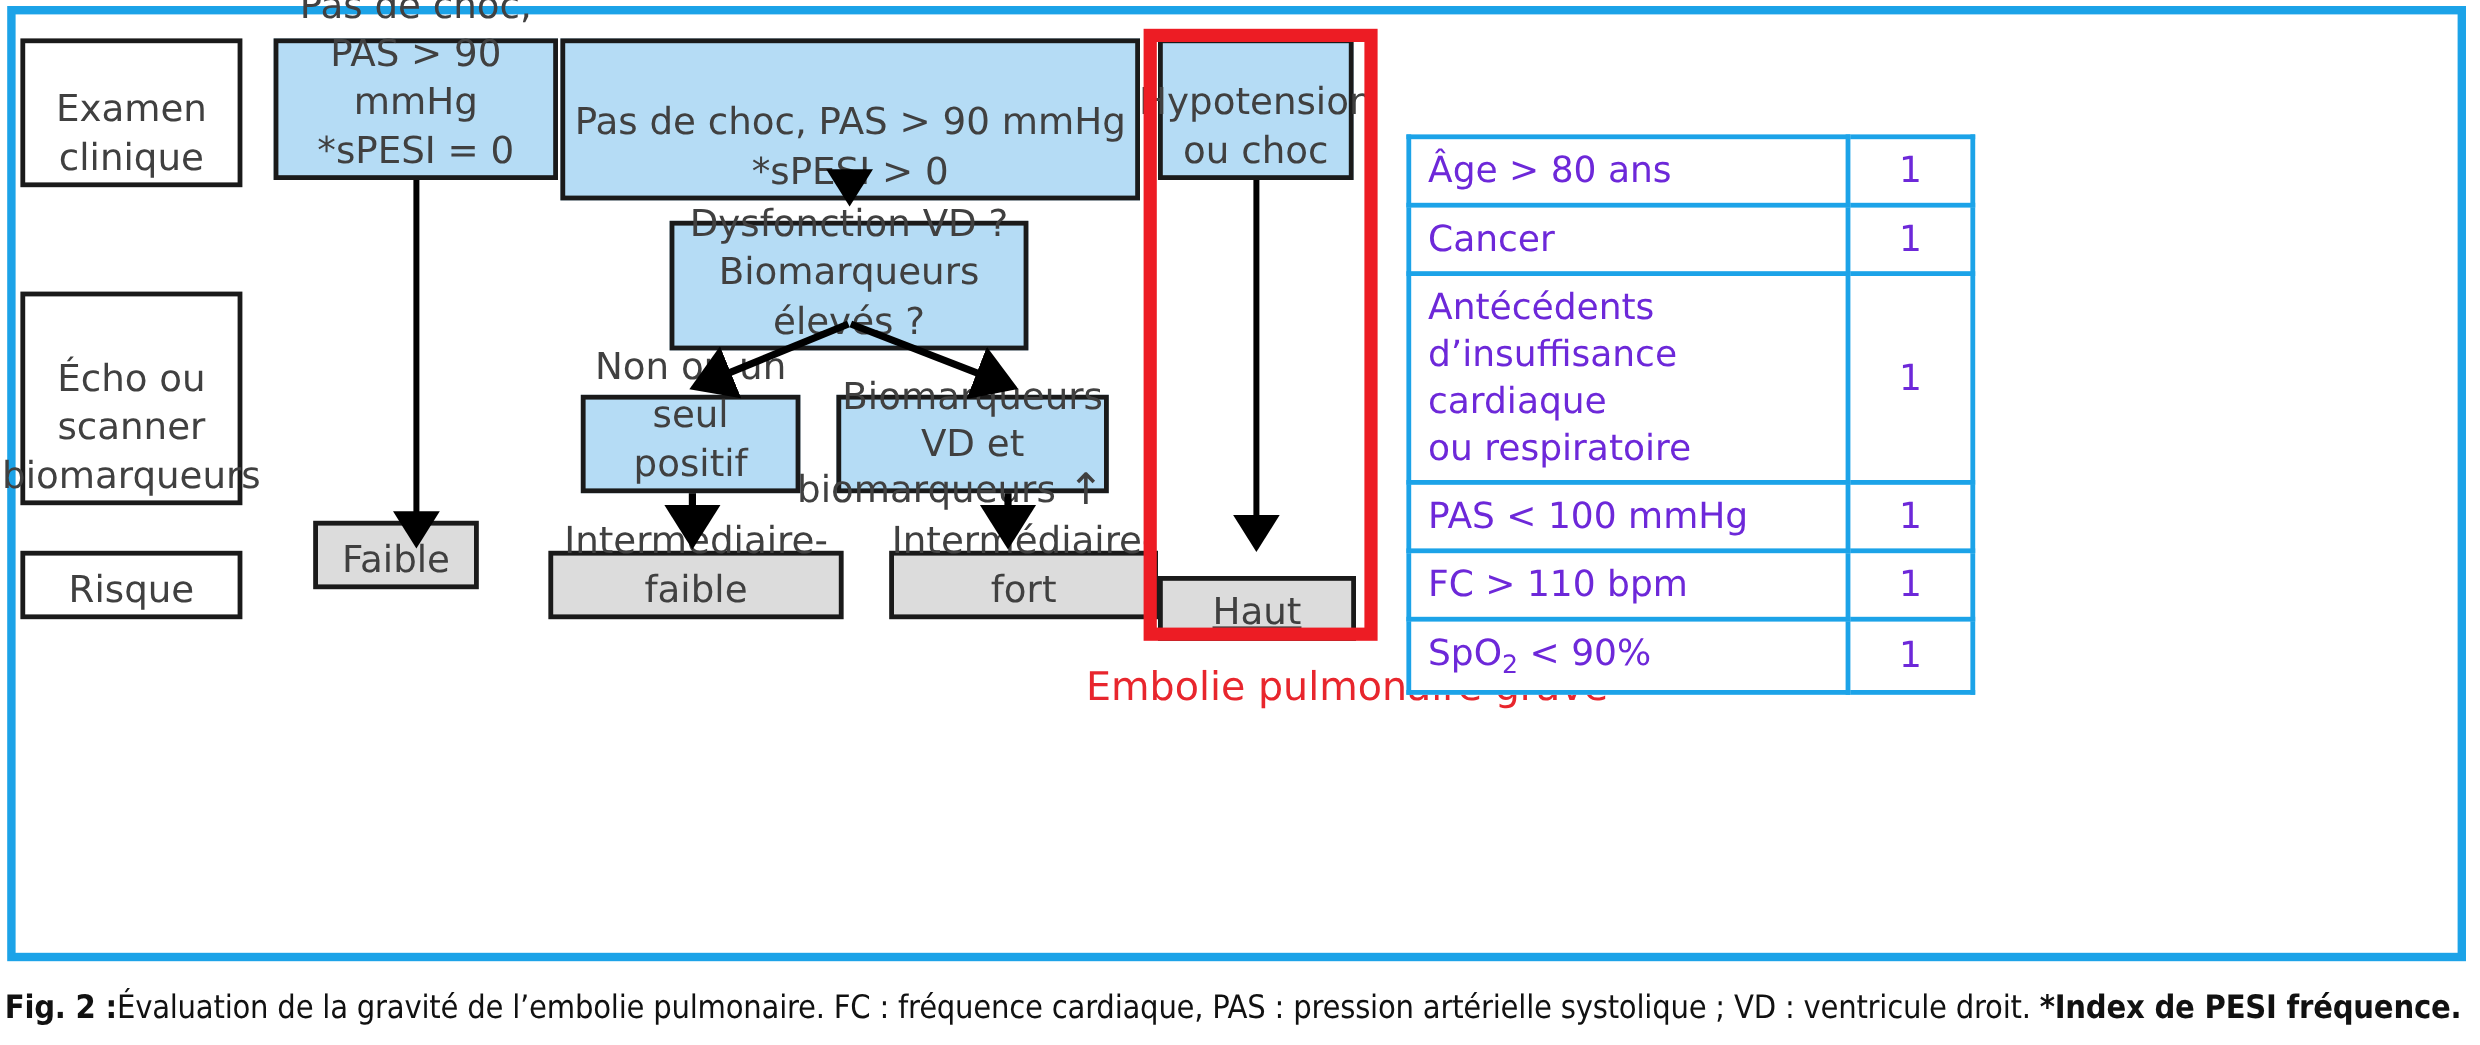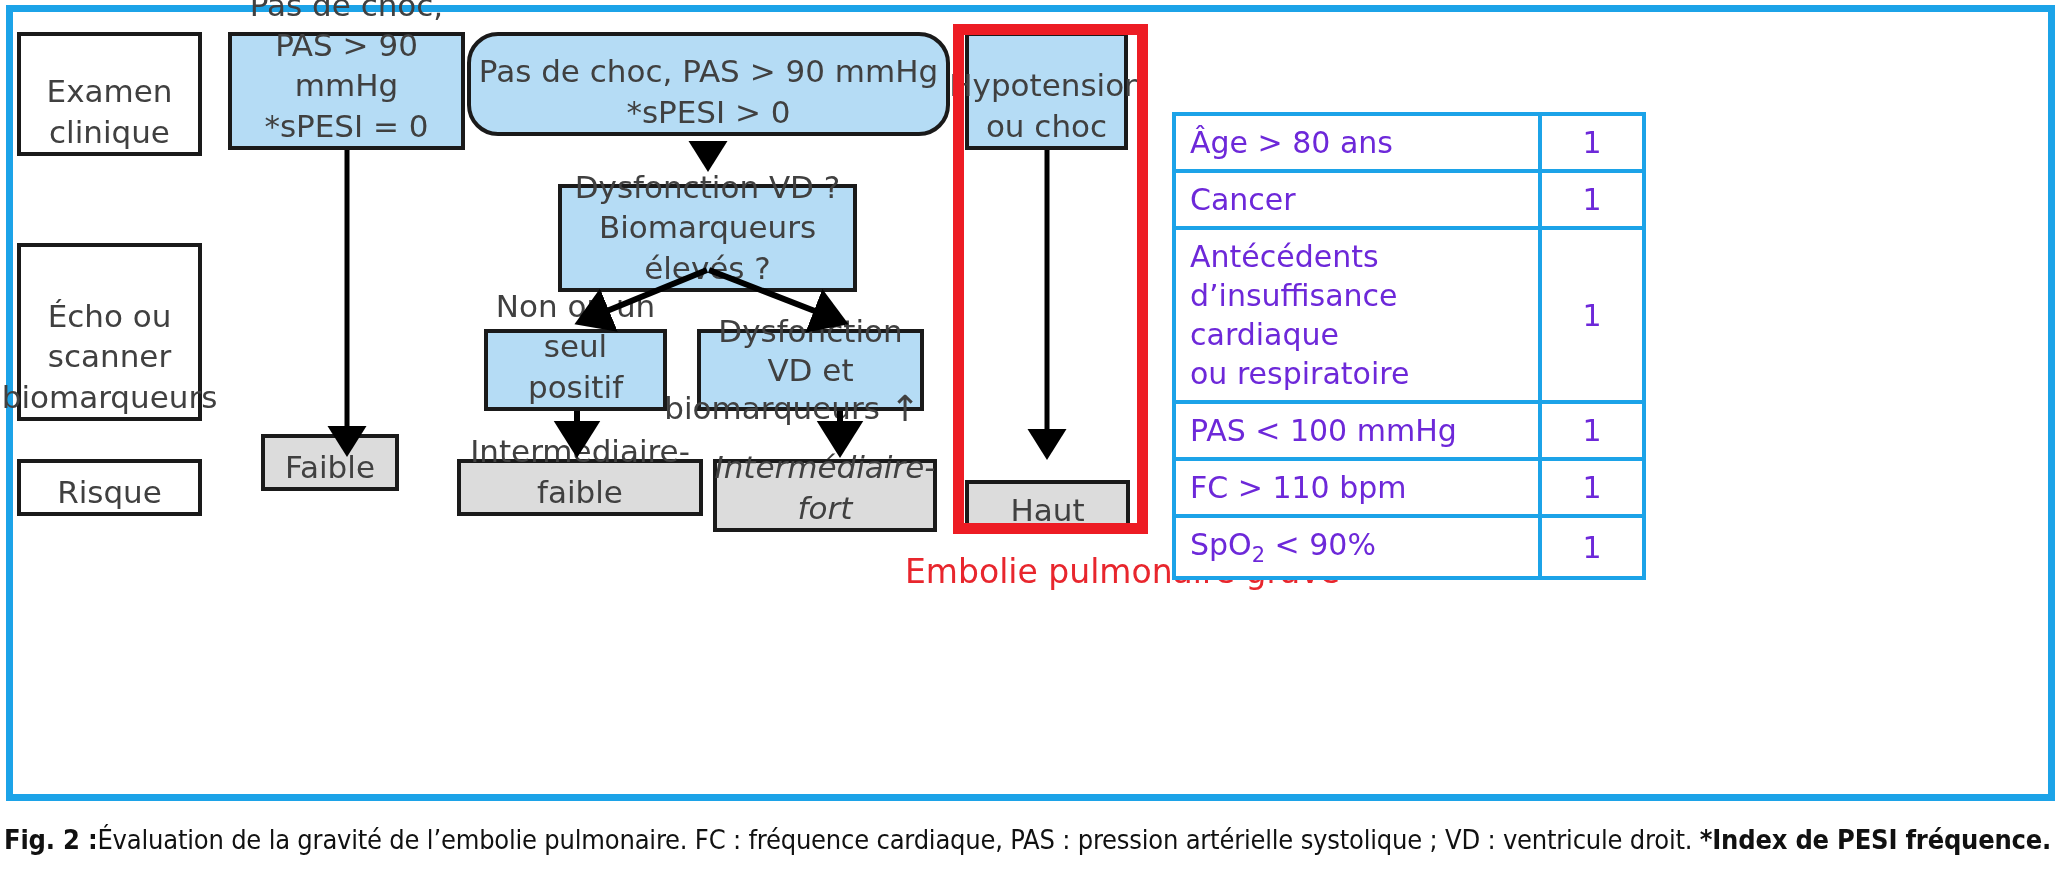--- a/index.html
+++ b/index.html
@@ -110,57 +110,57 @@
   <div class="box box-white t31" style="left:17px;top:459px;width:185px;height:57px;">
     <span>Risque</span>
   </div>
 
   <div class="box box-blue t31" style="left:228px;top:32px;width:237px;height:118px;">
     <span>Pas de choc,
 PAS &gt; 90 mmHg
 *sPESI  = 0</span>
   </div>
 
-  <div class="box box-blue t31" style="left:467px;top:32px;width:483px;height:104px;border-radius:31px;">
+  <div class="box box-blue t31" style="left:467px;top:32px;width:483px;height:135px;">
     <span>Pas de choc, PAS &gt; 90 mmHg
 *sPESI  &gt; 0</span>
   </div>
 
   <div class="box box-blue t31" style="left:965px;top:32px;width:163px;height:118px;">
     <span>Hypotension
 ou choc</span>
   </div>
 
   <div class="box box-blue t31" style="left:558px;top:184px;width:299px;height:108px;">
     <span>Dysfonction VD ?
 Biomarqueurs élevés ?</span>
   </div>
 
   <div class="box box-blue t31" style="left:484px;top:329px;width:183px;height:82px;">
     <span>Non ou un seul
 positif</span>
   </div>
 
   <div class="box box-blue t31" style="left:697px;top:329px;width:227px;height:82px;flex-direction:column;line-height:1.25;">
-    <span>Dysfonction VD et</span>
+    <span>Biomarqueurs VD et</span>
     <span style="display:flex;align-items:center;gap:10px;">
       <span>biomarqueurs</span>
       <span style="font-size:36px;line-height:1;">↑</span>
     </span>
   </div>
 
   <div class="box box-gray t31" style="left:261px;top:434px;width:138px;height:57px;">
     <span>Faible</span>
   </div>
 
   <div class="box box-gray t31" style="left:457px;top:459px;width:246px;height:57px;">
     <span>Intermédiaire-faible</span>
   </div>
 
-  <div class="box box-gray t31" style="left:713px;top:459px;width:224px;height:73px;font-style:italic;">
+  <div class="box box-gray t31" style="left:741px;top:459px;width:224px;height:57px;">
     <span>Intermédiaire-fort</span>
   </div>
 
   <div class="box box-gray t31" style="left:965px;top:480px;width:165px;height:54px;text-decoration:underline;">
     <span>Haut</span>
   </div>
 
   <svg class="conn" style="left:0;top:0;width:2067px;height:871px;" viewBox="0 0 2067 871">
     <defs>
       <marker id="ah" markerWidth="9" markerHeight="9" refX="5.2" refY="4.5" orient="auto" markerUnits="strokeWidth">

